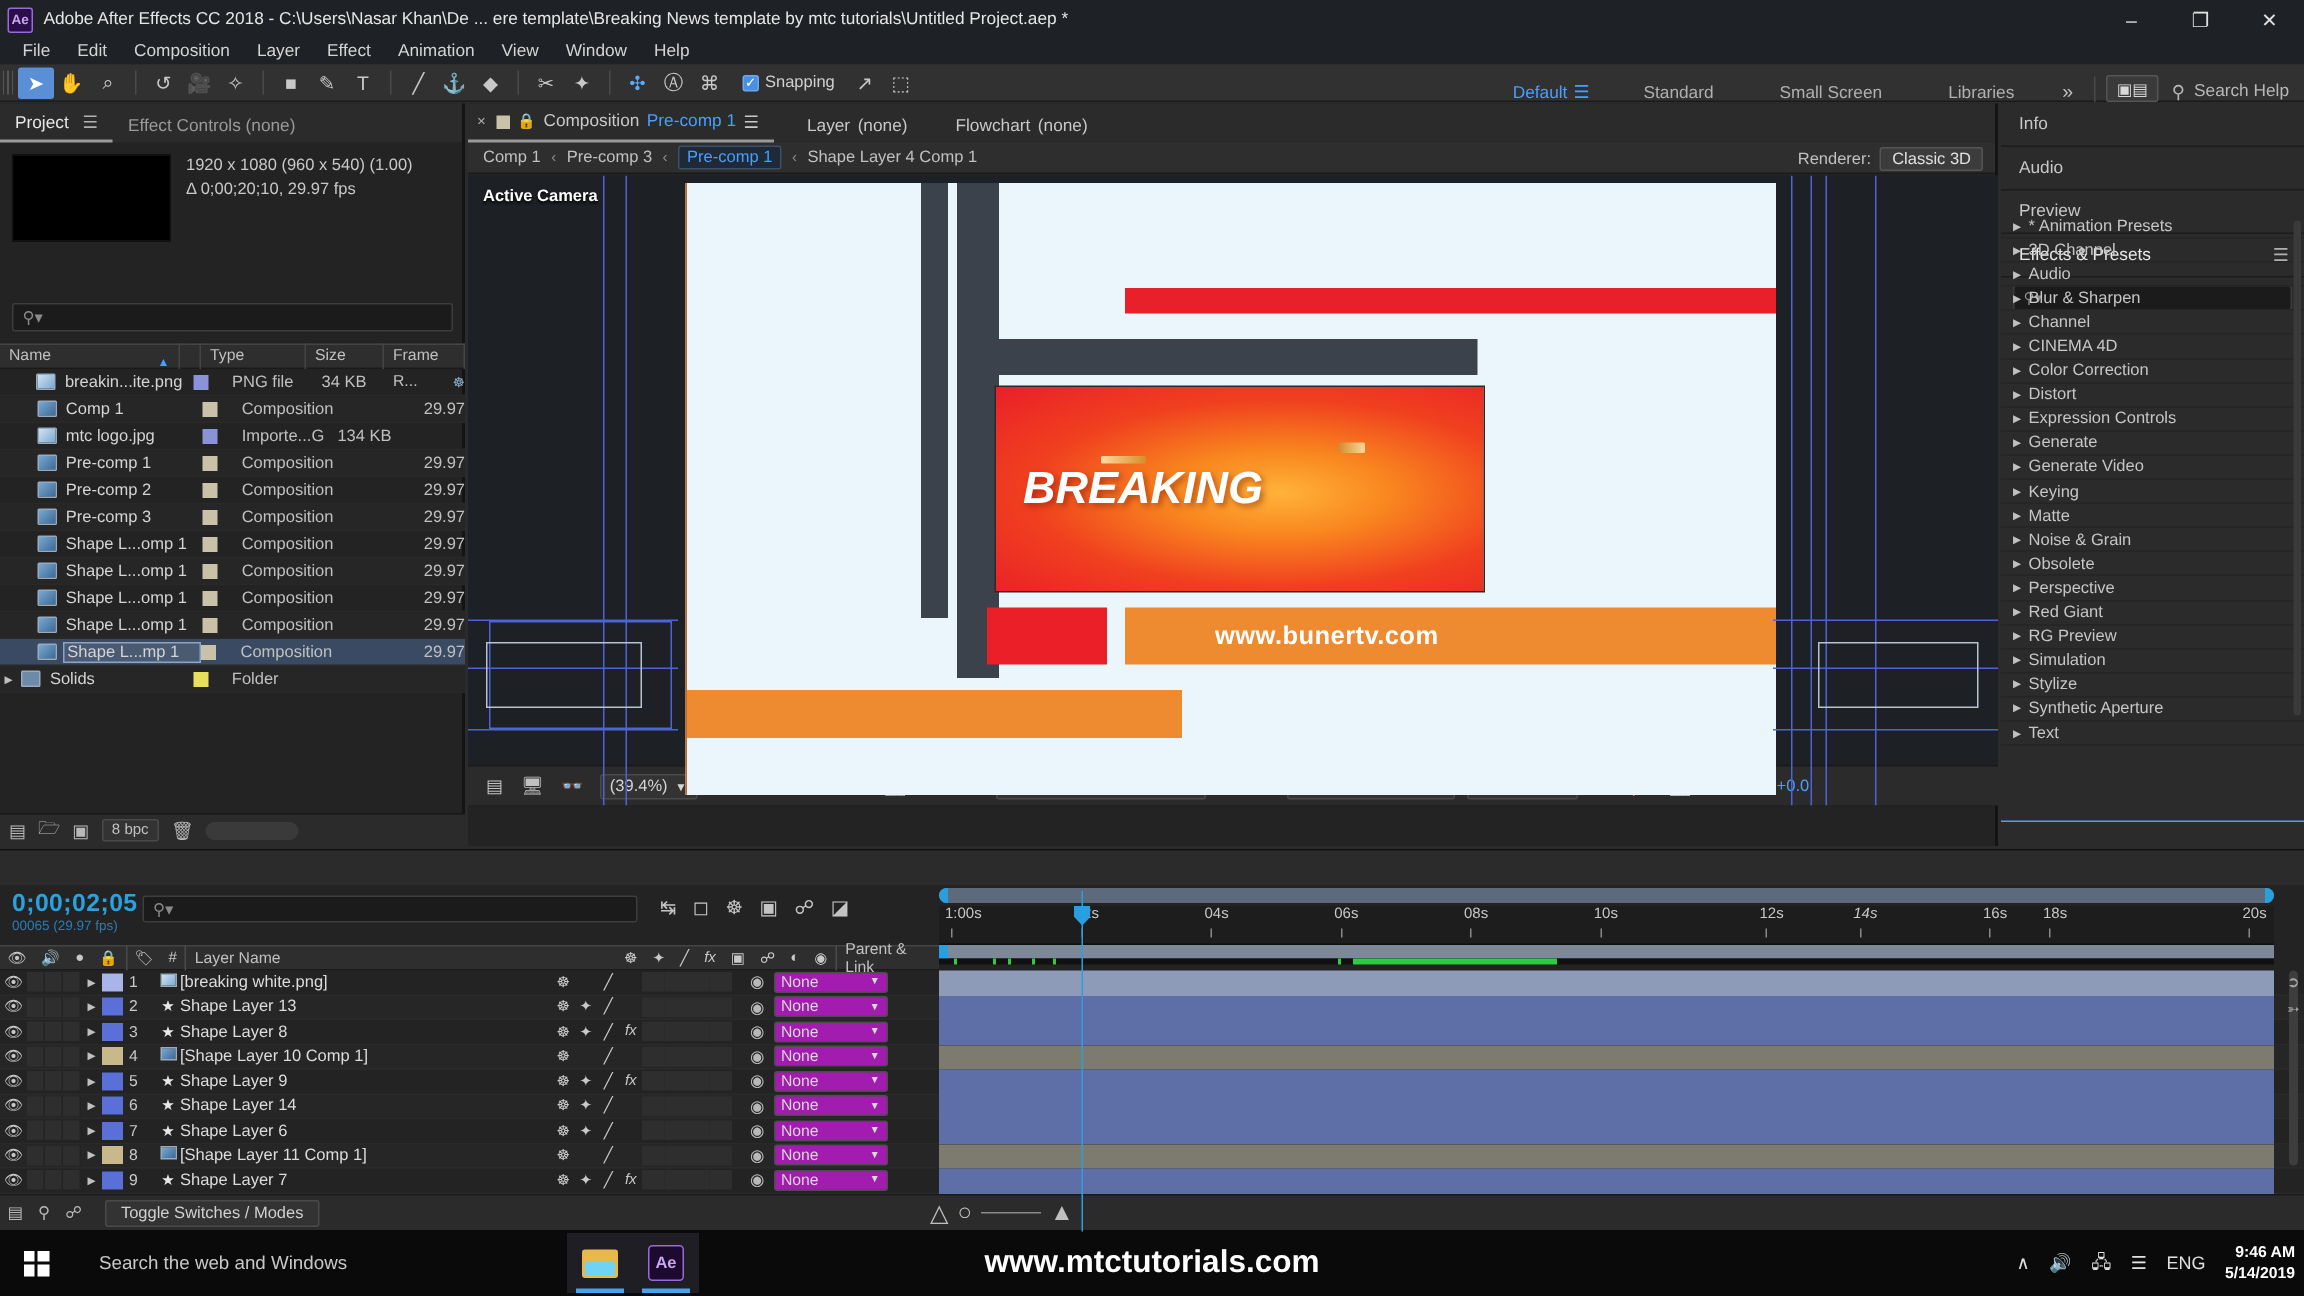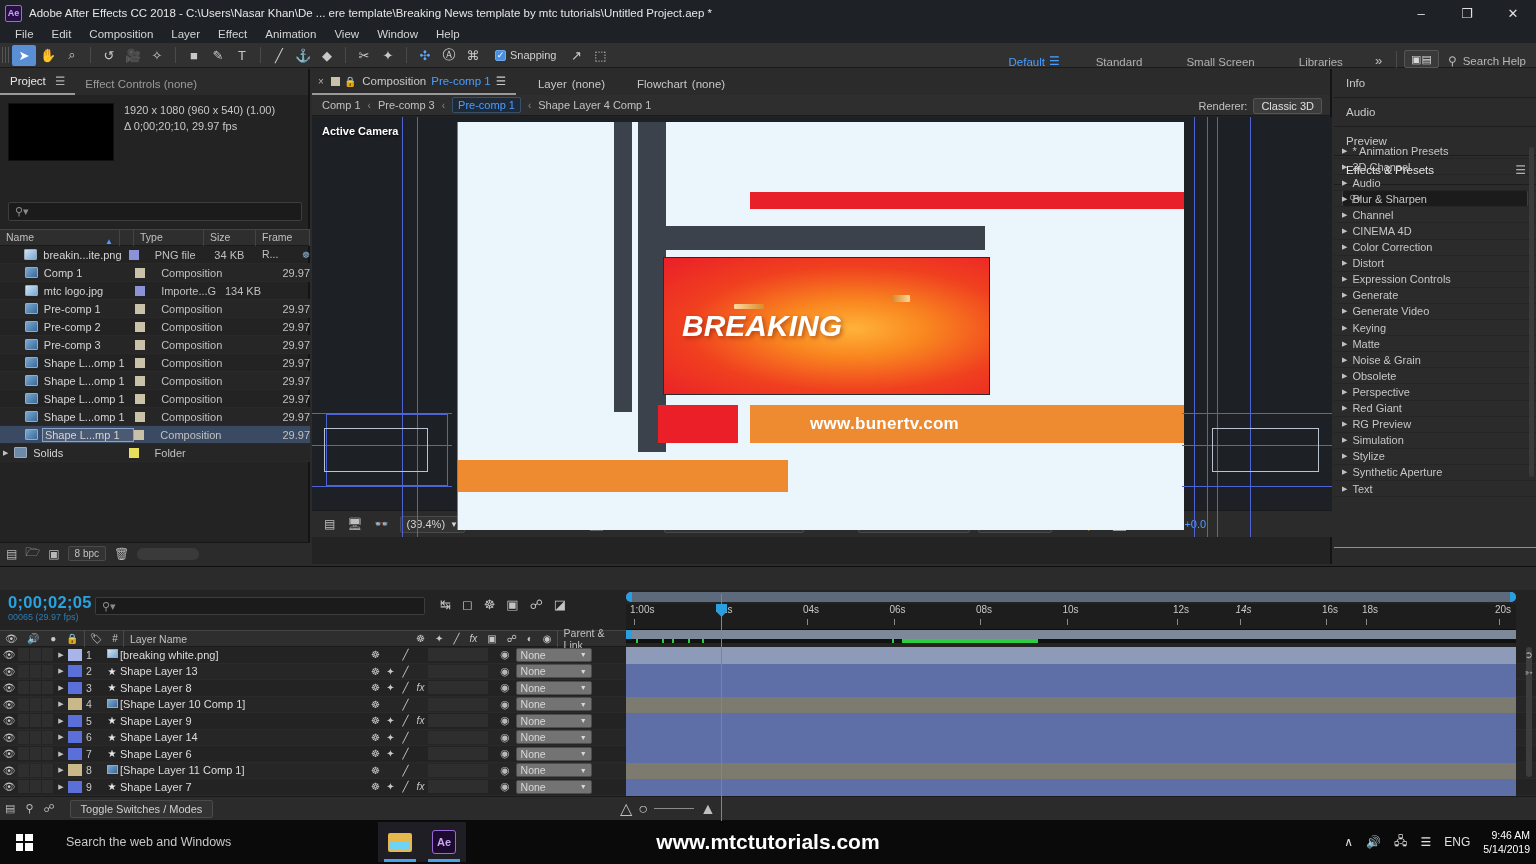--- a/index.html
+++ b/index.html
@@ -249,21 +249,21 @@
   .tri-s { width:14px; text-align:center; color:#c0c0c0; font-size:7px;}
   .lcolor { width:14px; height:12px; }
   .lnum { width:22px; color:#c8c8c8; font-size:10.5px; text-align:left; padding-left:4px;}
   .ltype { width:16px; text-align:center; font-size:10px; }
   .lname { flex:none; width:220px; white-space:nowrap; overflow:hidden; }
   .switches { position:absolute; left:368px; display:flex; gap:0; align-items:center; }
   .sw { width:15px; text-align:center; color:#c8c8c8; font-size:10px; }
   .sw.box { background:#2e2e2e; height:13px; }
   .parent { position:absolute; left:500px; display:flex; align-items:center; gap:6px; }
   .p-ic { color:#b8b8b8; font-size:11px; }
-  .p-sel { width:76px; height:14px; background:#737373; border:1px solid #4d4d4d; border-radius:2px;
+  .p-sel { width:76px; height:14px; background:#a21caf; border:1px solid #4d4d4d; border-radius:2px;
            display:flex; align-items:center; justify-content:space-between; padding:4px 4px;
            color:#d8d8d8; font-size:10.5px;}
   .bar { position:absolute; height:16.5px; top:0; }
   .tl-foot { position:absolute; left:0; bottom:0; width:1536px; height:24px; background:#2b2b2b;
              border-top:1px solid #1a1a1a; display:flex; align-items:center; }
   .tl-foot-ic { color:#b8b8b8; font-size:11px; padding:0 5px; }
   .toggle-sw { margin-left:10px; font-size:11px; color:#d0d0d0; background:#333; border:1px solid #4a4a4a;
                padding:2px 10px; border-radius:2px;}
   .zoom-ctl { position:absolute; left:620px; display:flex; align-items:center; gap:6px; color:#c0c0c0; }
   .zc-line { width:40px; height:1px; background:#8a8a8a; }
@@ -278,21 +278,21 @@
   .tb-search { width:330px; color:#c8c8c8; font-size:12.5px; padding-left:18px; }
   .tb-app { width:44px; height:40px; display:flex; align-items:center; justify-content:center; position:relative; }
   .tb-app.act { background:#1e1e24; }
   .tb-app .underline { position:absolute; bottom:0; left:6px; width:32px; height:3px; background:#4aa3e8; }
   .folder-ic { width:24px; height:19px; background:#e8b84a; border-radius:2px; position:relative; }
   .folder-ic:after { content:""; position:absolute; left:2px; bottom:2px; width:20px; height:9px; background:#6fd3f5; border-radius:1px;}
   .ae-ic { width:24px; height:24px; background:#1c0b2e; border:1.5px solid #9a6bd8; border-radius:3px;
            color:#c9a5f2; font-size:11px; font-weight:bold; display:flex; align-items:center; justify-content:center;}
   .wm { position:absolute; left:0; right:0; text-align:center; color:#fff; font-size:21px; font-weight:bold; }
   .tray { position:absolute; right:6px; display:flex; align-items:center; gap:13px; color:#e0e0e0; font-size:12px;}
-  .tray-clock { text-align:right; font-size:10.5px; line-height:1.35; color:#fff; }
+  .tray-clock { text-align:right; font-size:10.5px; line-height:1.35; color:#fff;font-weight:bold; }
 </style>
 </head>
 <body>
 
 <div class="app">
 
   <div class="titlebar">
     <div class="ae-badge">Ae</div>
     <div class="title-text">Adobe After Effects CC 2018 - C:\Users\Nasar Khan\De ... ere template\Breaking News template by mtc tutorials\Untitled Project.aep *</div>
     <div class="win-controls">

